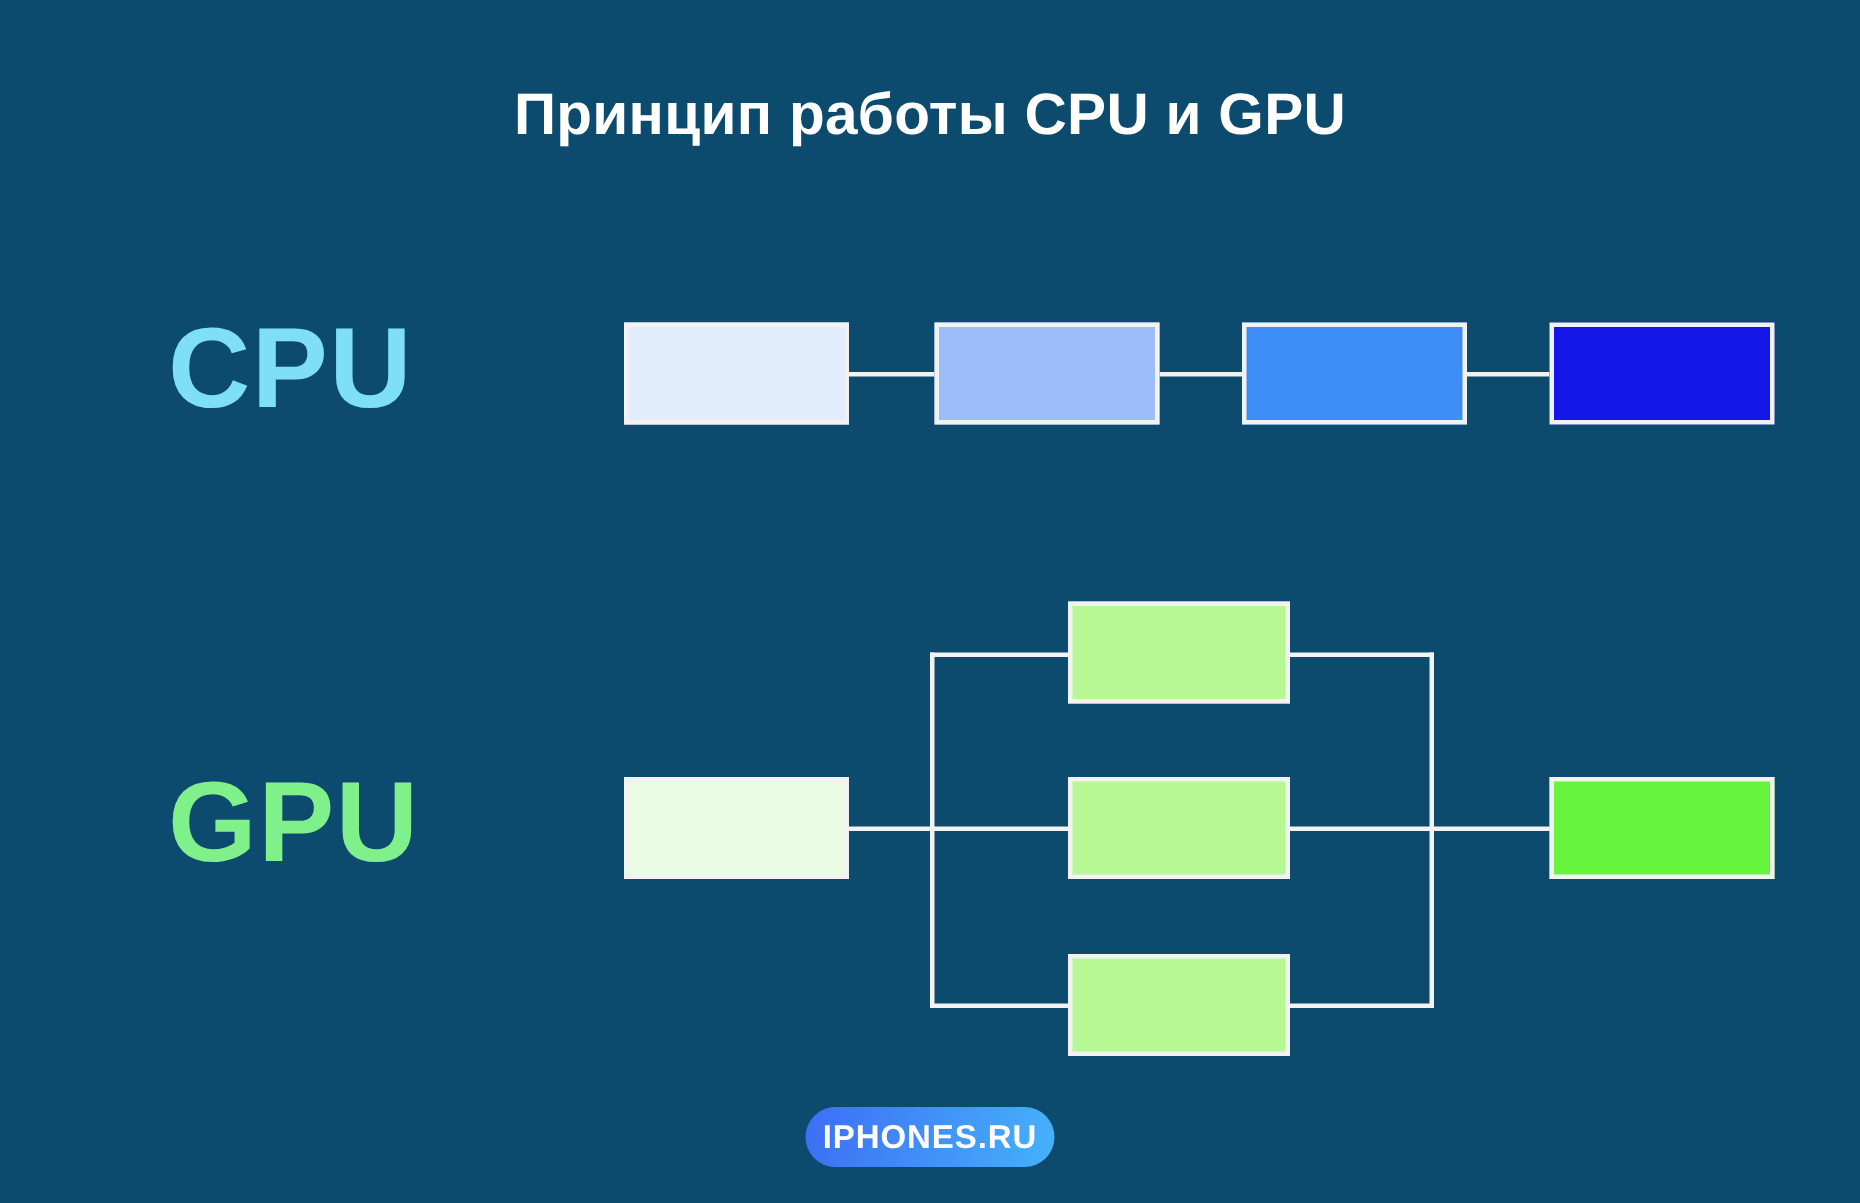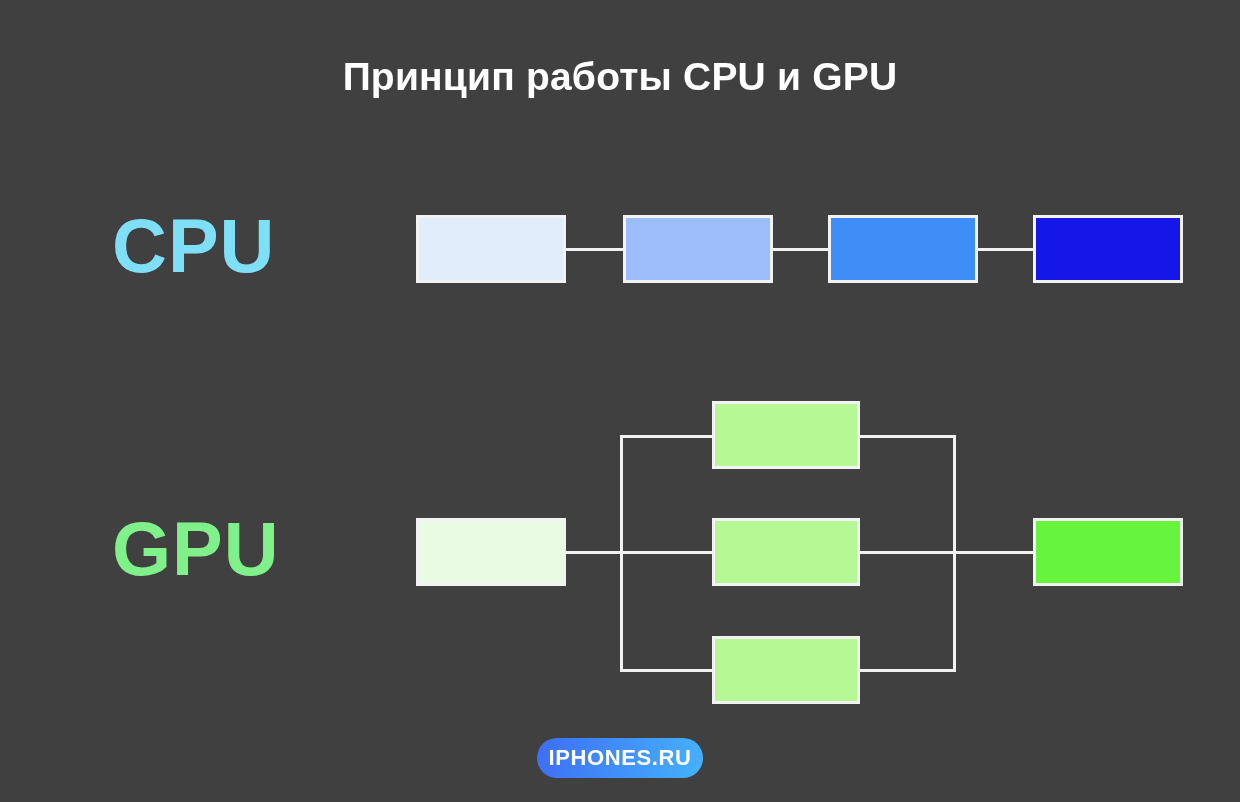--- a/index.html
+++ b/index.html
@@ -89,21 +89,21 @@
     letter-spacing: 0.6px;
     display: flex;
     align-items: center;
     justify-content: center;
     z-index: 5;
   }
 </style>
 </head>
 <body style="background: rgb(31, 31, 31);">
 
-<div id="stage" style="background: #404040;">
+<div id="stage" style="background: #0c4a6e;">
 
   <div class="title">Принцип работы CPU и GPU</div>
 
   <div class="row-label gpu" style="color: rgb(128, 240, 138);">GPU</div>
 
   <div class="row-label cpu" style="color: rgb(127, 223, 247);">CPU</div>
 
   <div id="cpu-diagram">
       <div class="wire h" style="left: 566px; top: 248px; width: 57px;"></div>
       <div class="wire h" style="left: 773px; top: 248px; width: 55px;"></div>

